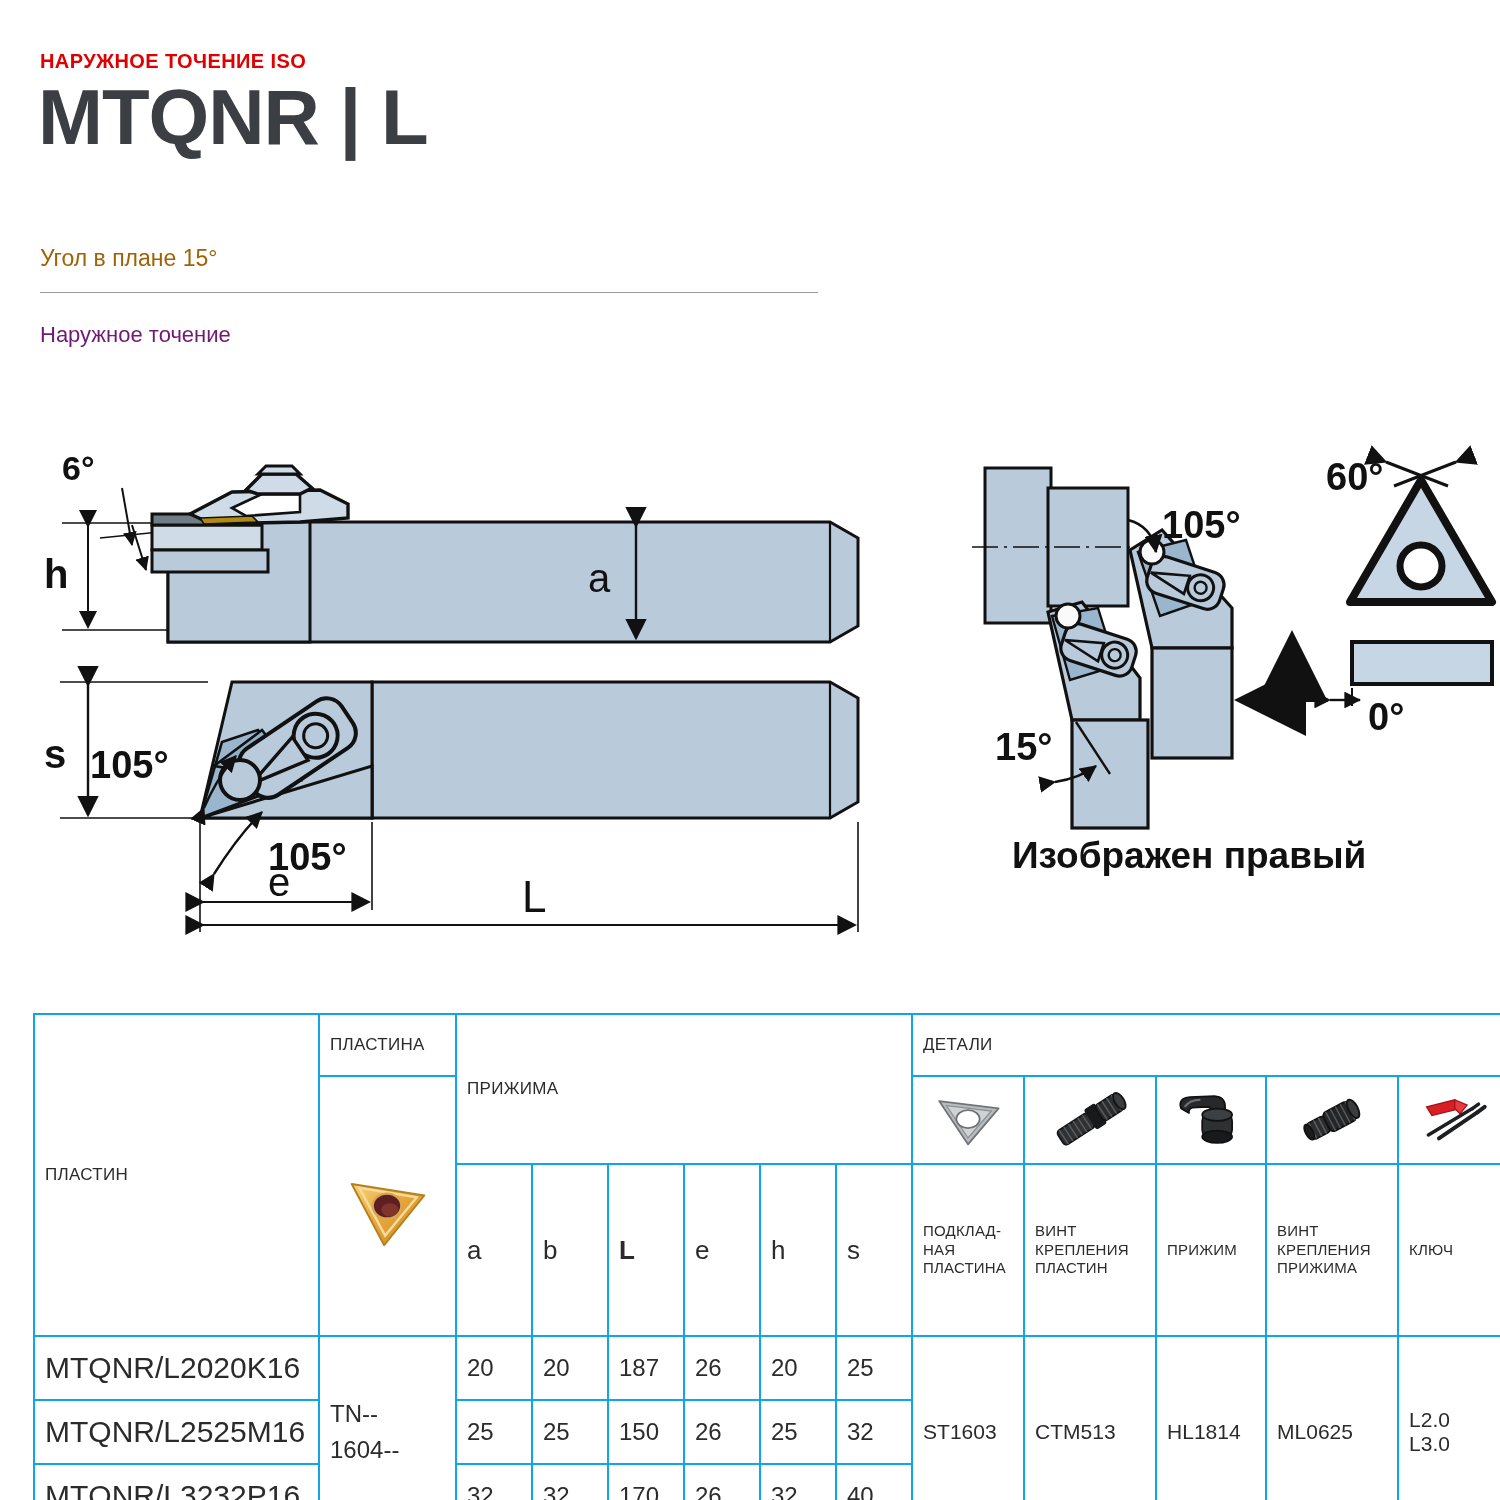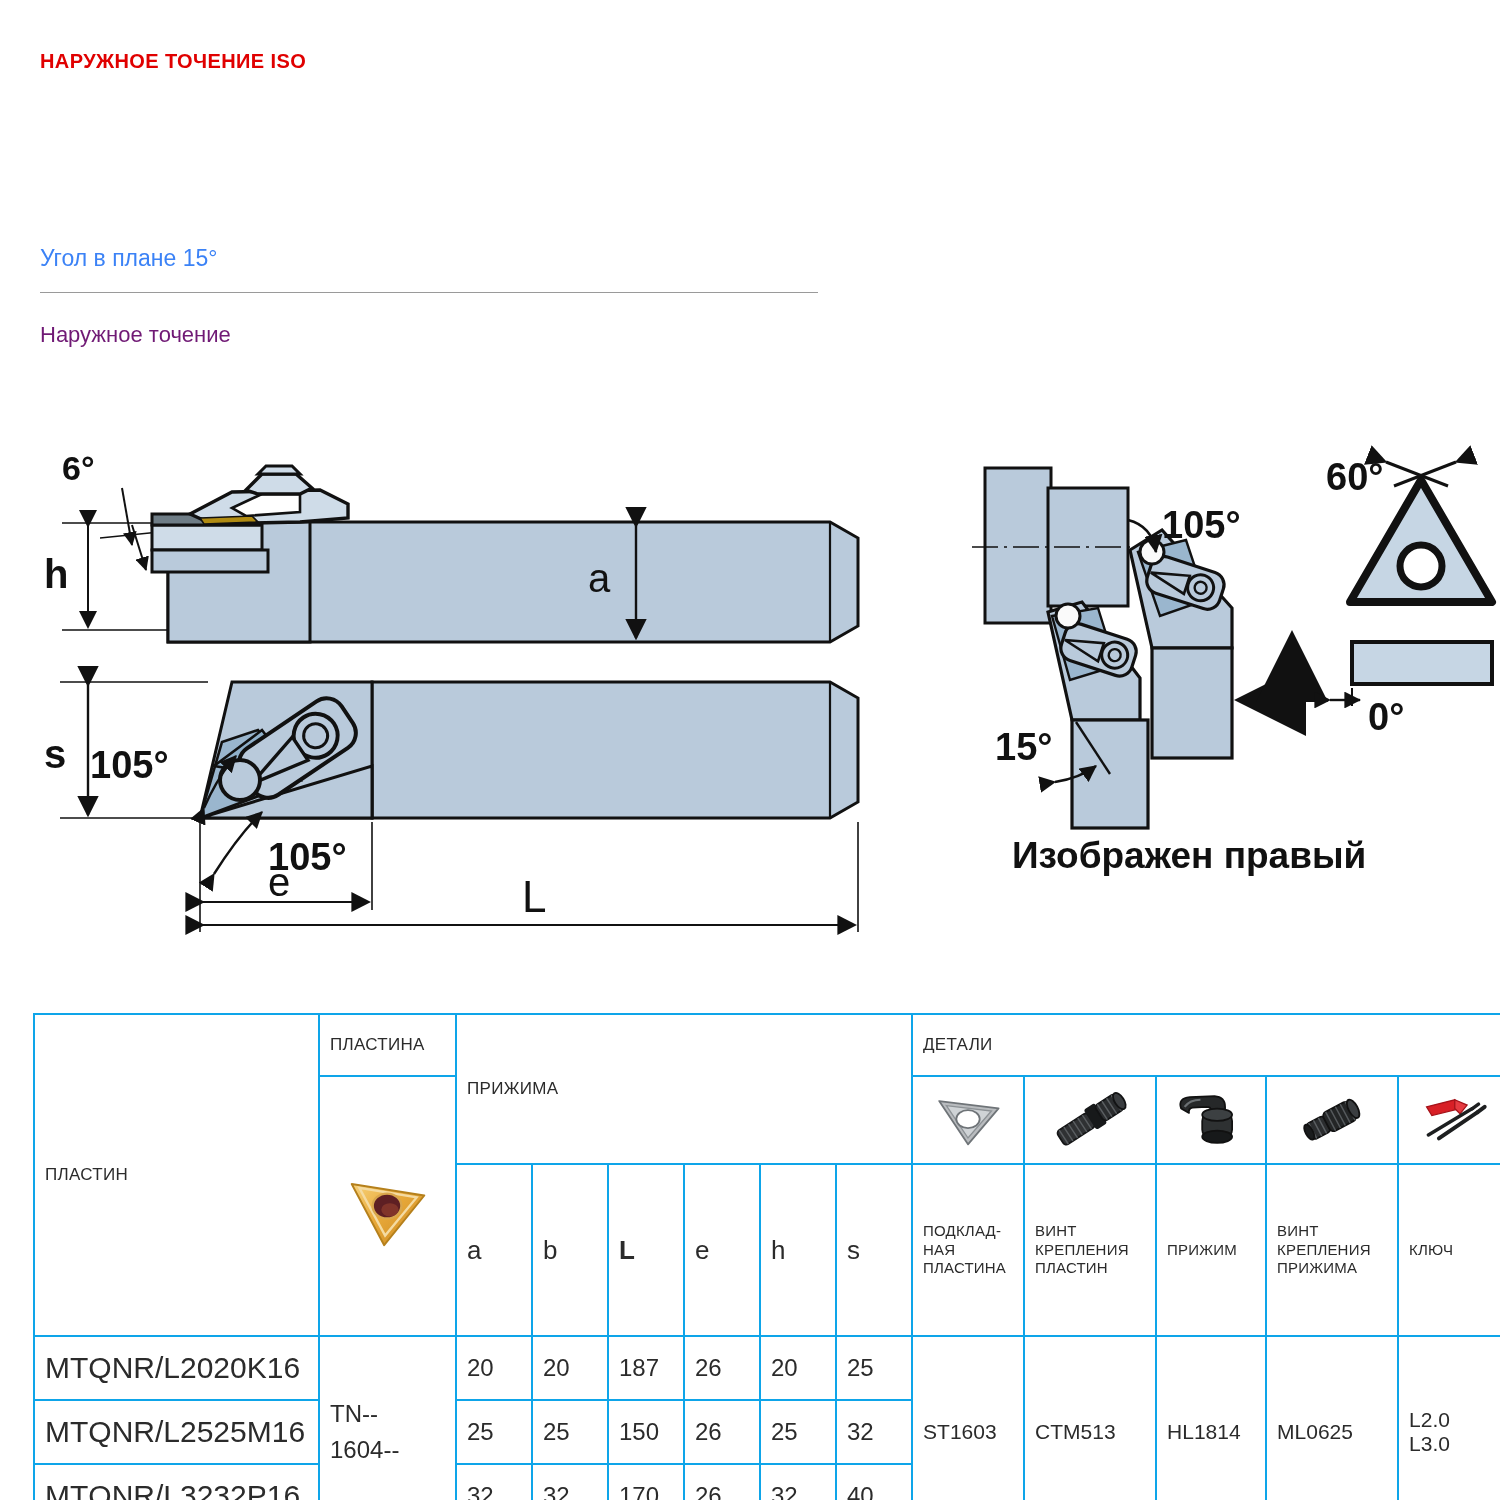--- a/index.html
+++ b/index.html
@@ -19,21 +19,21 @@
     font-size:20px;font-weight:bold;letter-spacing:.4px;
     color:#e00000;
   }
   .title{
     position:absolute;left:38px;top:78px;
     font-size:78px;font-weight:bold;letter-spacing:-1px;
     color:#3b3f44;line-height:1;
   }
   .subtitle{
     position:absolute;left:40px;top:245px;
-    font-size:23px;font-weight:500;color:#3b82f6;
+    font-size:23px;font-weight:500;color:#a16207;
   }
   .rule{
     position:absolute;left:40px;top:292px;width:778px;height:1px;
     background:#9a9a9a;
   }
   .desc{
     position:absolute;left:40px;top:322px;
     font-size:22px;color:#701a75;
   }
 
@@ -69,20 +69,21 @@
 
   .ins-photo{width:96px;height:86px;}
   .part-photo{width:92px;height:66px;}
 </style>
 </head>
 <body>
 
 <div class="page">
 
   <div class="kicker">НАРУЖНОЕ ТОЧЕНИЕ ISO</div>
+  <div class="title">MTQNR | L</div>
   <div class="subtitle">Угол в плане 15°</div>
   <div class="rule"></div>
   <div class="desc">Наружное точение</div>
 
   <div class="draw">
     <svg width="1500" height="545" viewBox="0 0 1500 545" xmlns="http://www.w3.org/2000/svg">
       <defs>
         <marker id="ar" markerWidth="9" markerHeight="9" refX="8" refY="4.5" orient="auto">
           <path d="M0,0 L9,4.5 L0,9 Z" fill="#111"></path>
         </marker>

